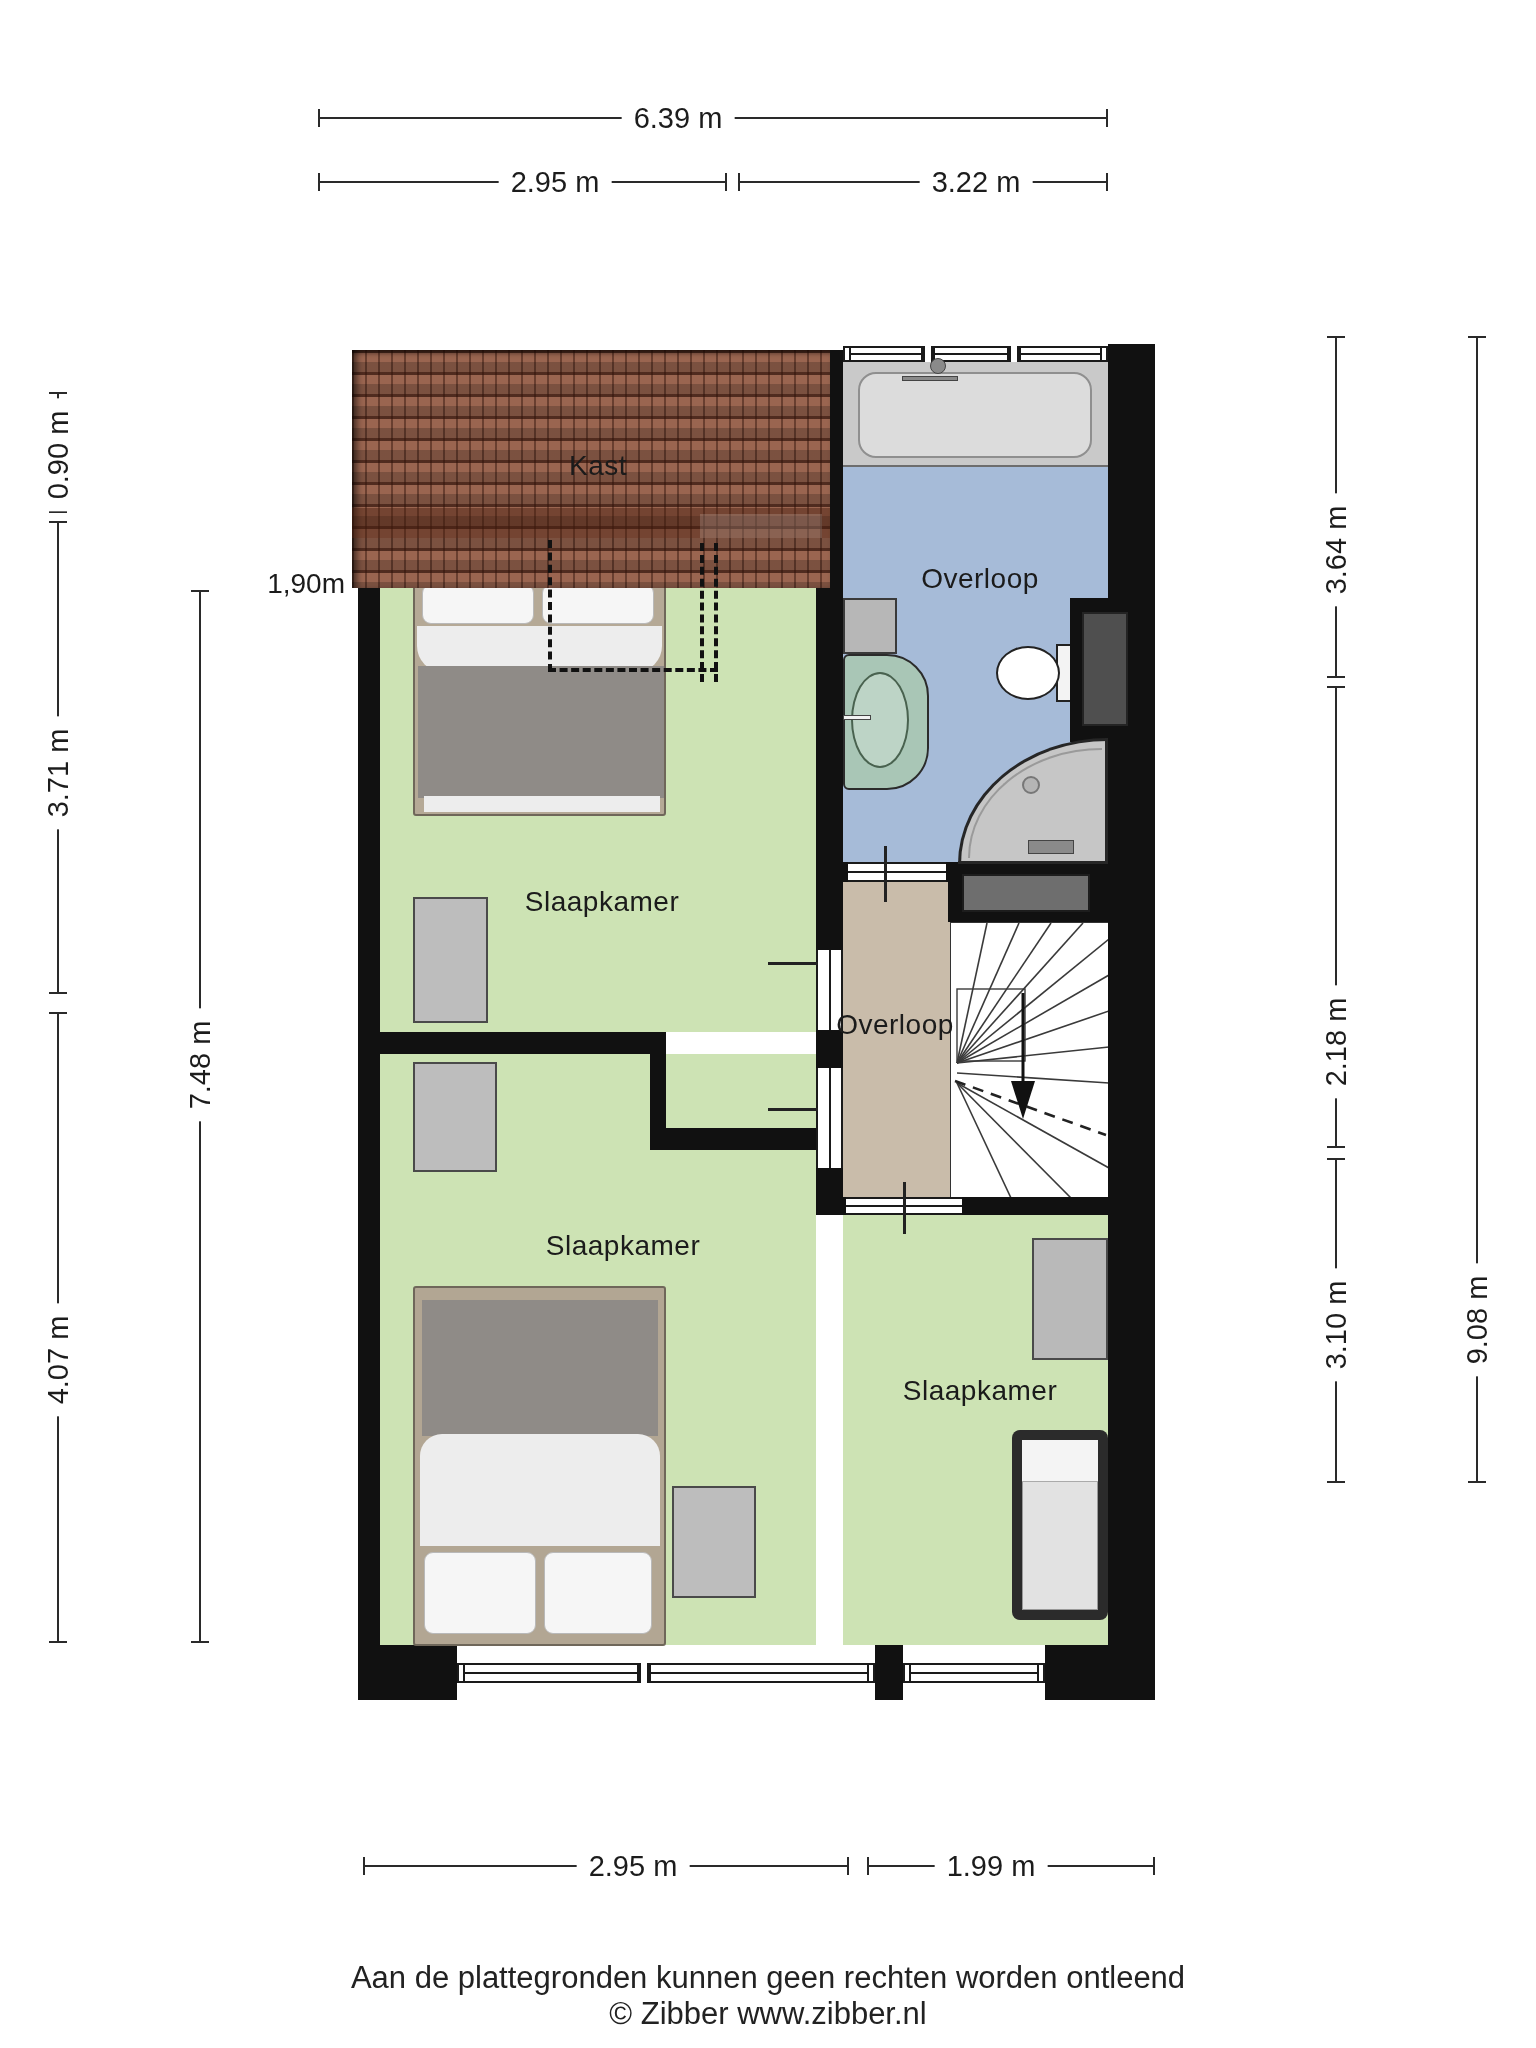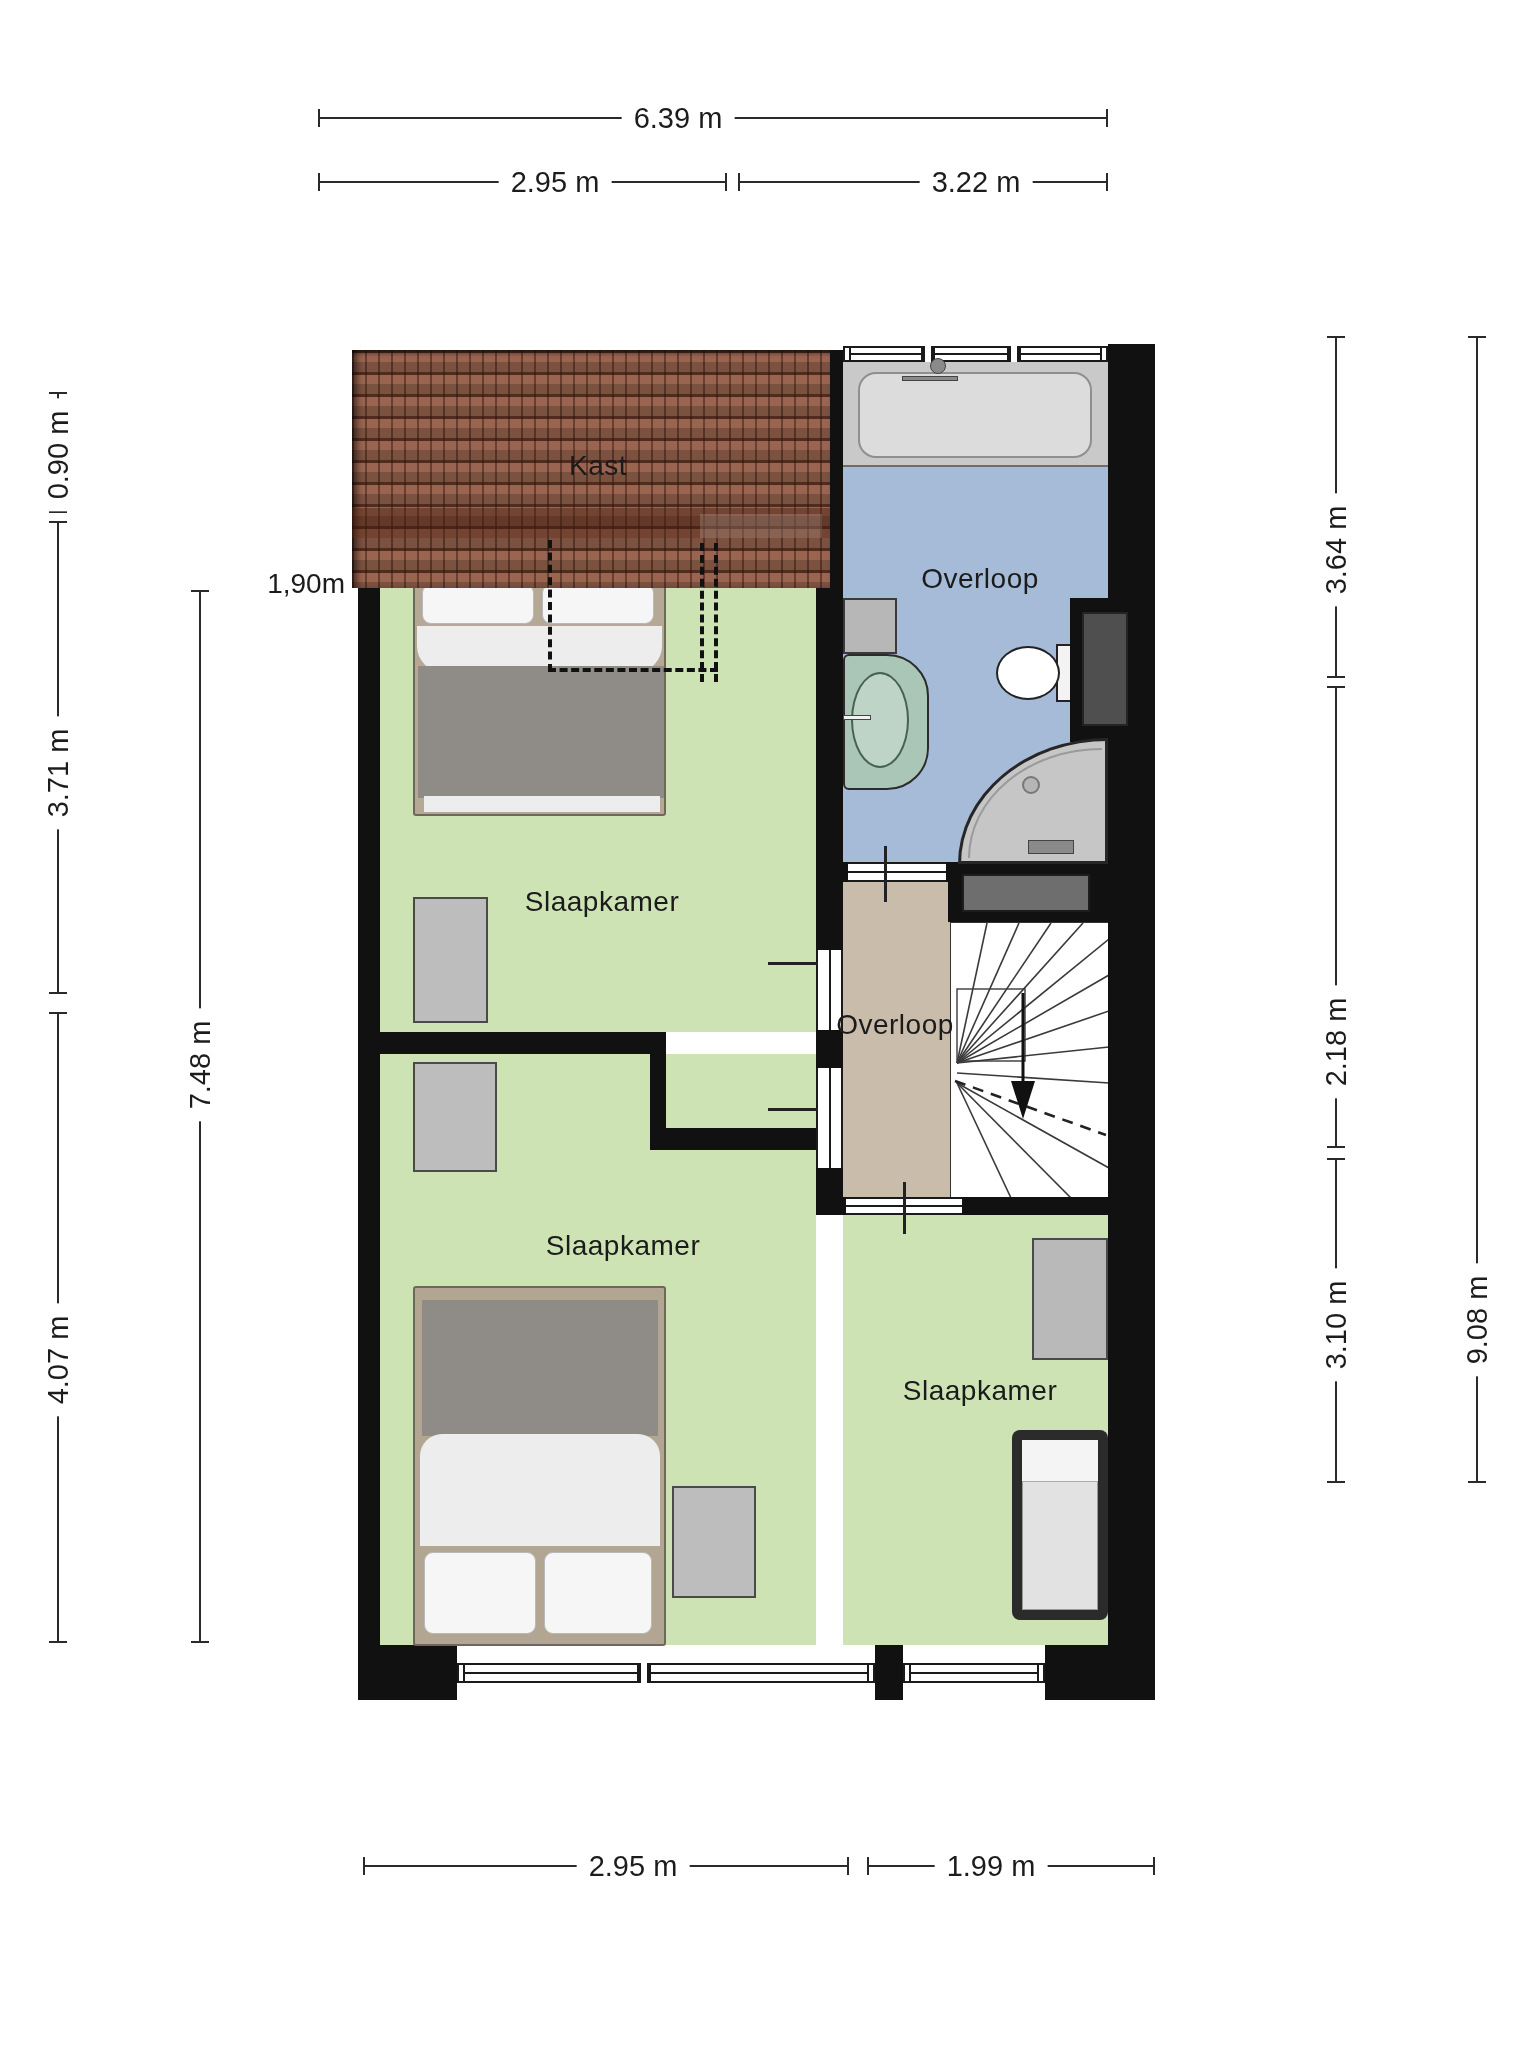--- a/index.html
+++ b/index.html
@@ -290,14 +290,16 @@
     <span class="lb" style="top:167px;">3.10 m</span>
   </div>
 
   <div class="vdim" style="left:1477px;top:336px;height:1147px;">
     <div class="ln"></div>
       <div class="tk t"></div>
       <div class="tk b"></div>
     <span class="lb" style="top:984px;">9.08 m</span>
   </div>
 
+  <div class="footer-line" style="top:1960px;">Aan de plattegronden kunnen geen rechten worden ontleend</div>
+  <div class="footer-line" style="top:1996px;">© Zibber www.zibber.nl</div>
 
 </div>
 
 </body></html>

